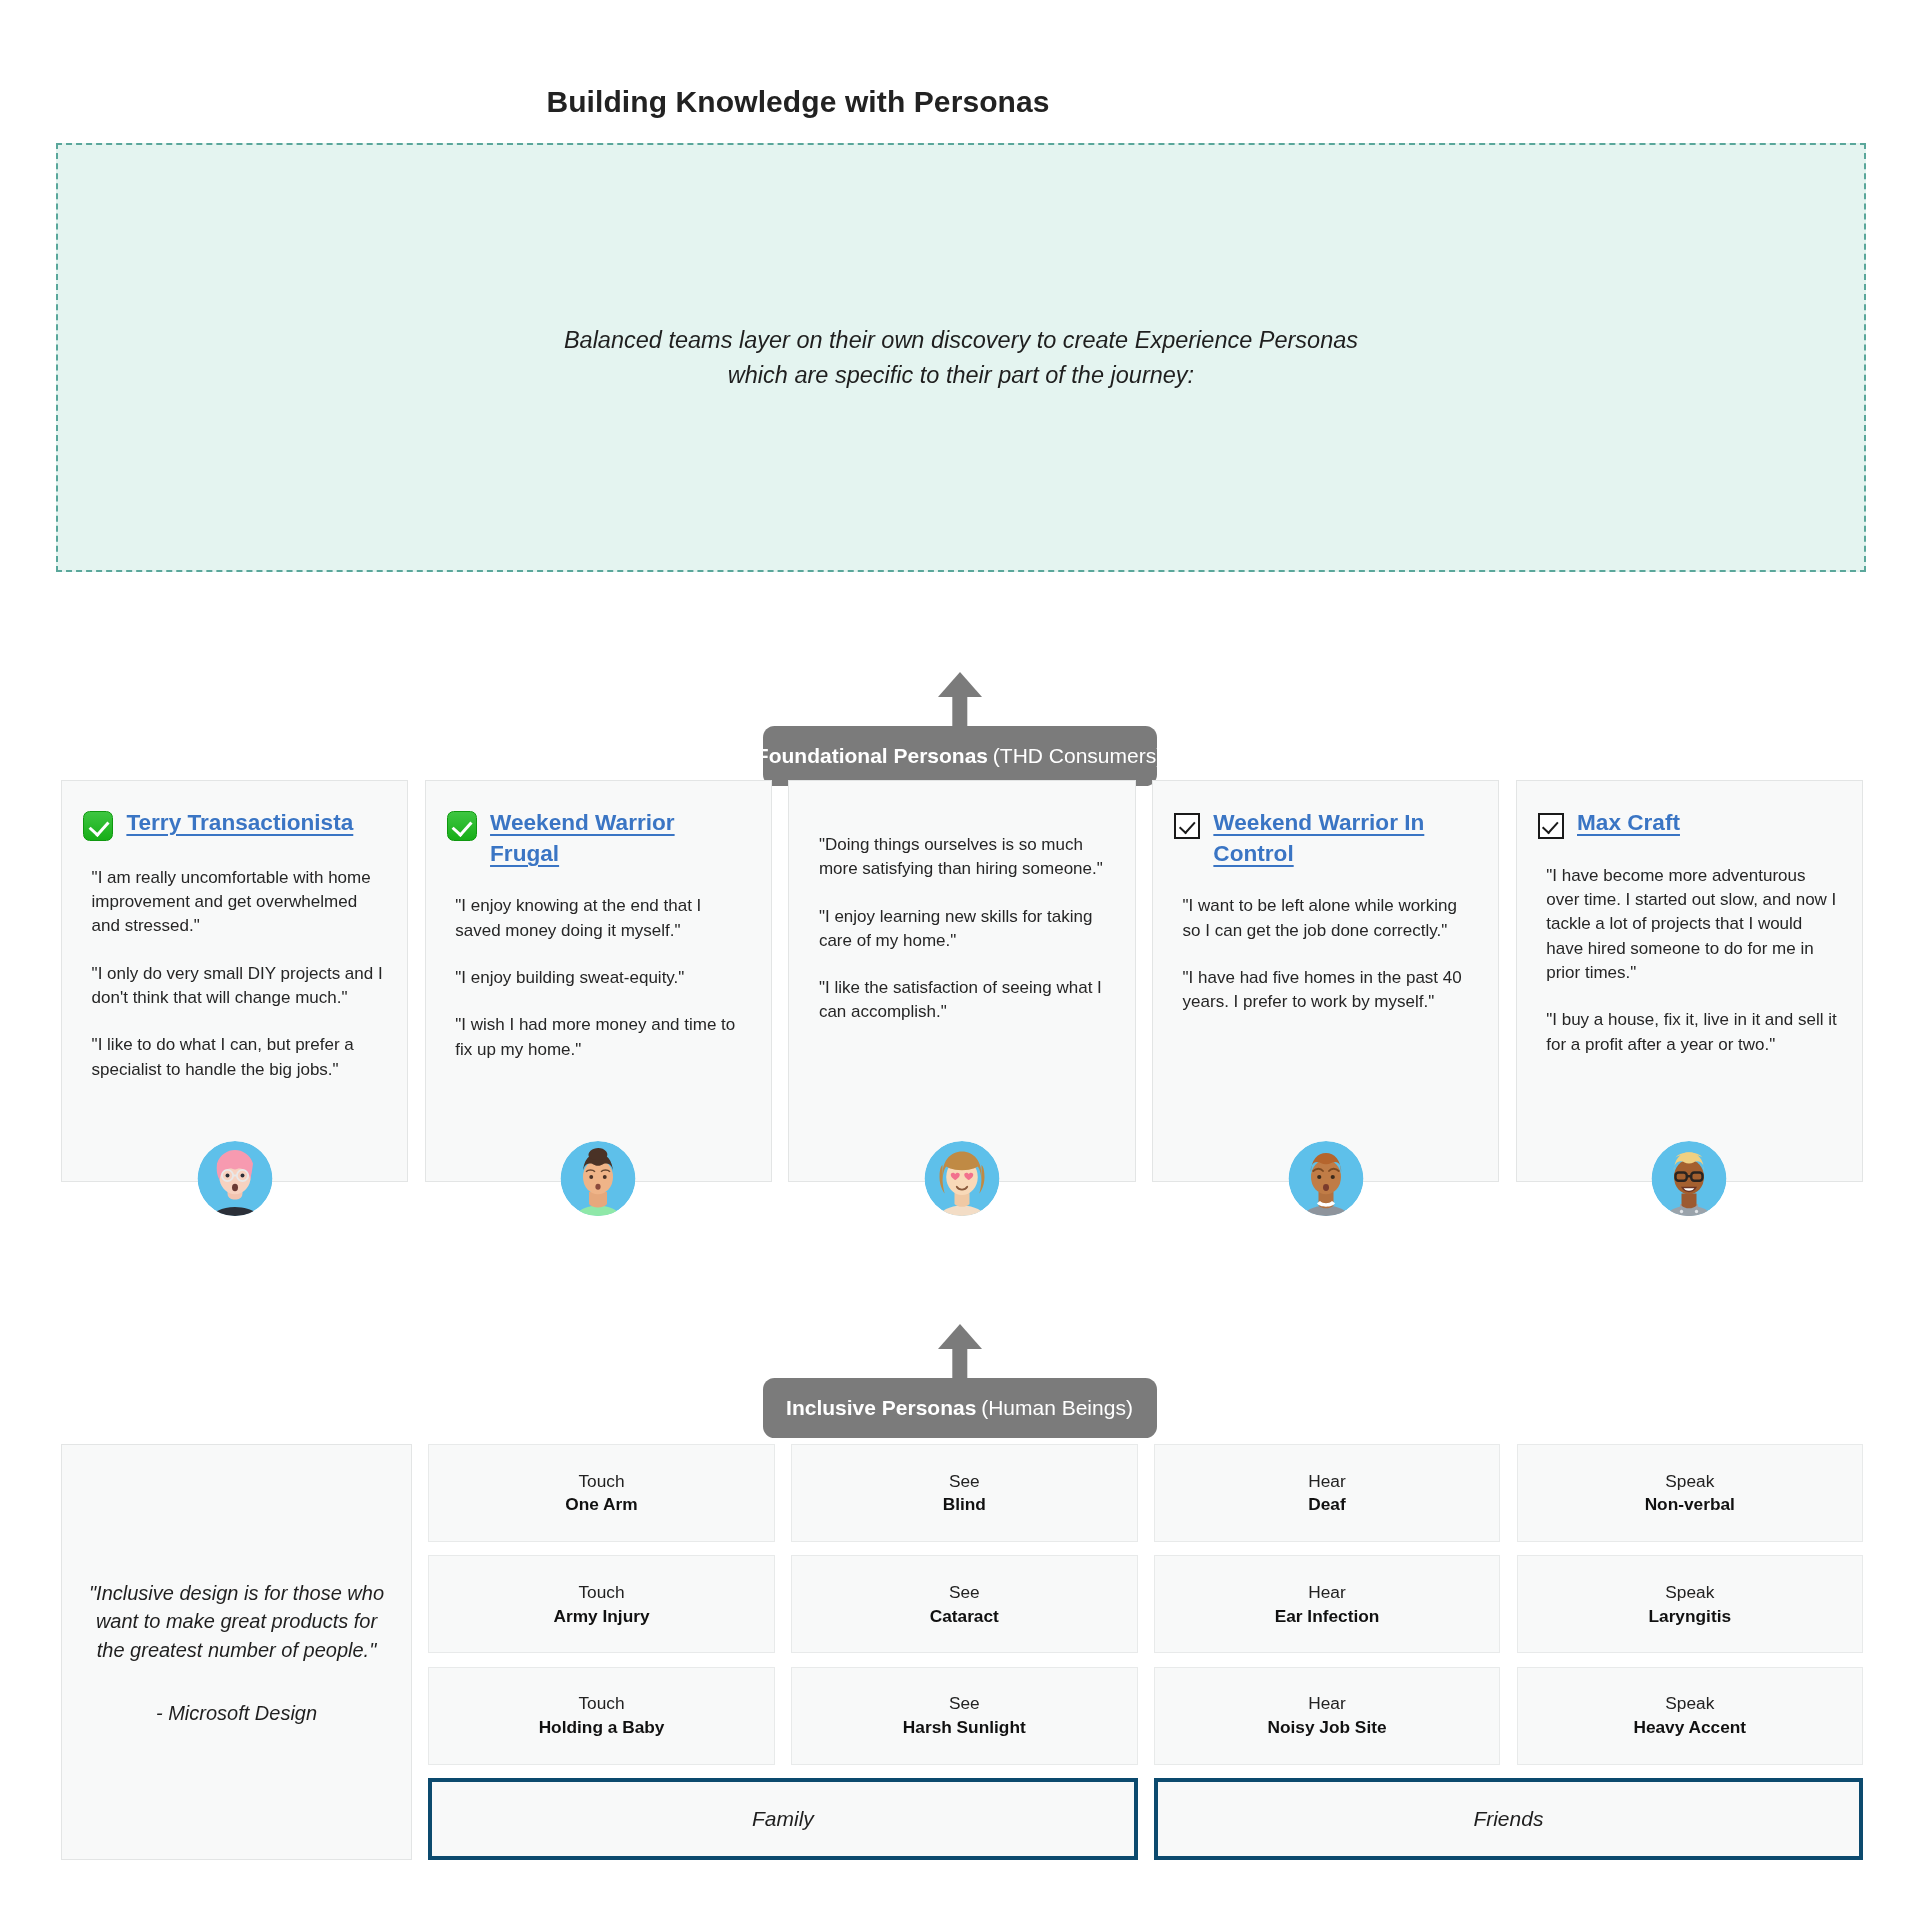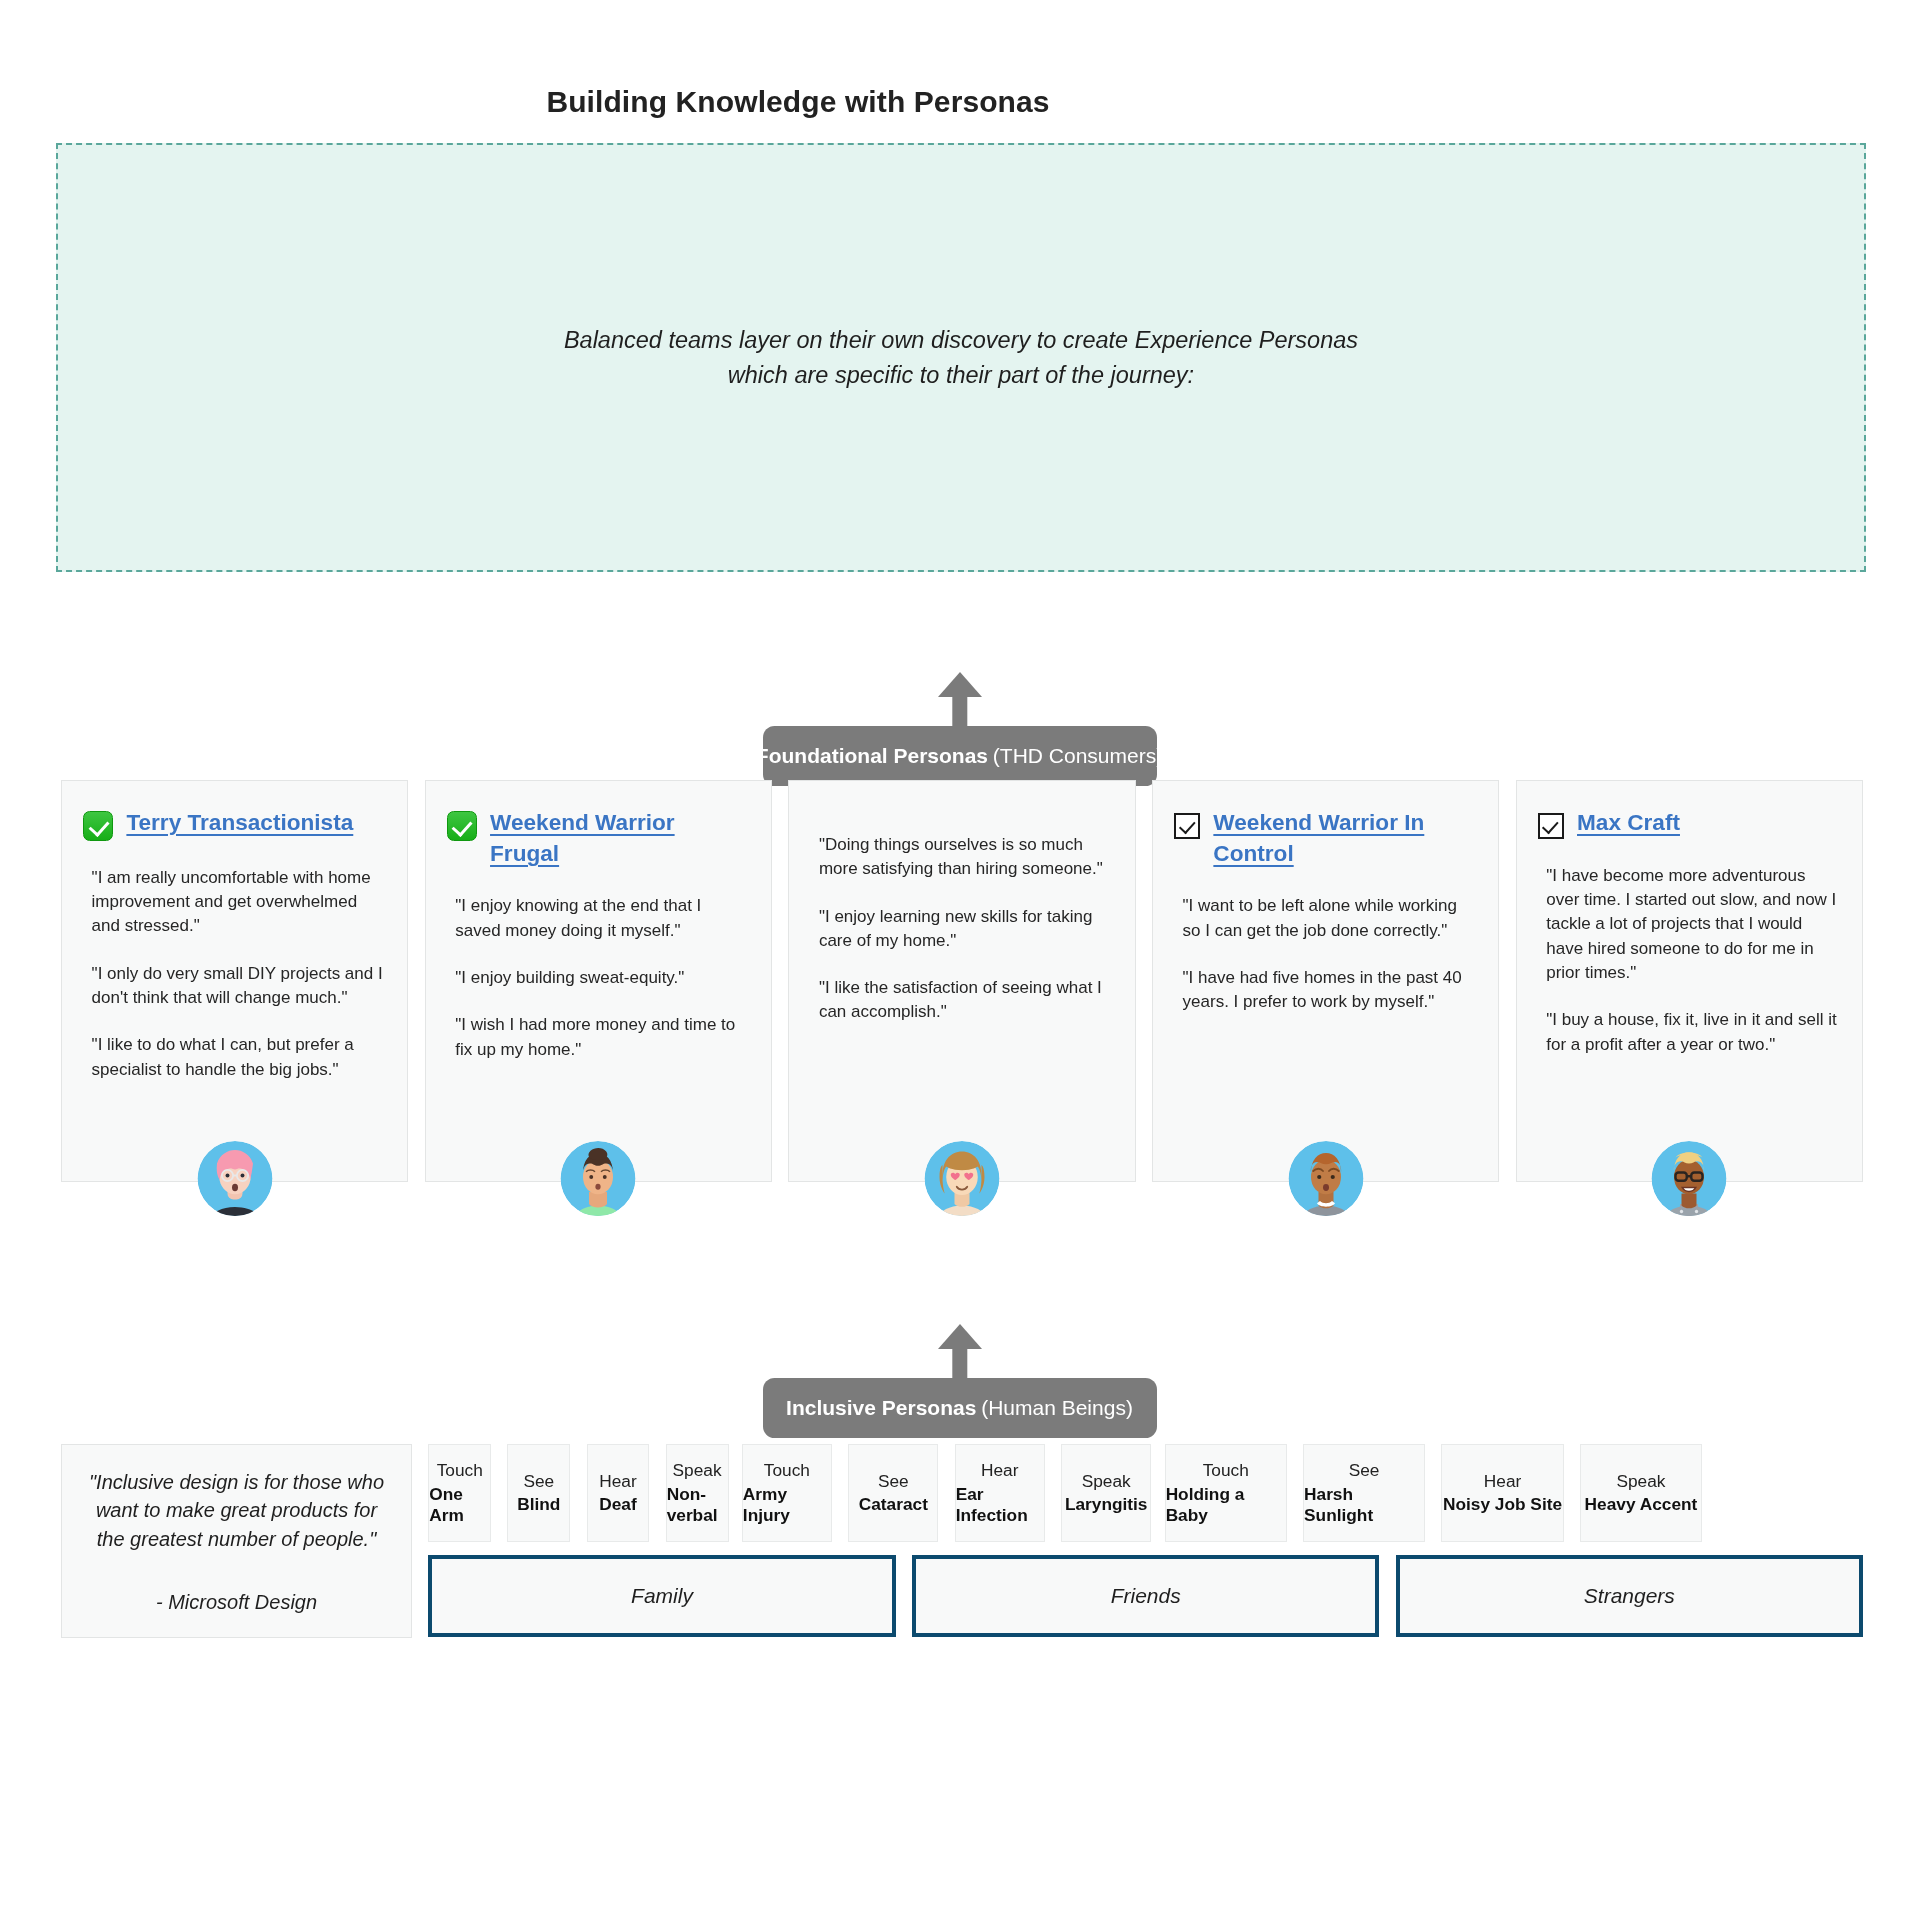--- a/index.html
+++ b/index.html
@@ -199,21 +199,21 @@
     line-height: 1.42;
     color: #1f1f1f;
   }
   .quote-card .q-attr {
     font-style: italic;
     font-size: 20px;
     color: #1f1f1f;
     margin-top: 38px;
   }
   .grid-right { flex: 1; display: flex; flex-direction: column; gap: 13.4px; }
-  .grid-rows { display: flex; flex-direction: row; gap: 13.4px; }
+  .grid-rows { display: flex; flex-direction: column; gap: 13.4px; }
   .grid-row { display: flex; gap: 16.3px; }
   .mini-card {
     flex: 1;
     background: #f8f9f9;
     border: 1px solid #e8eaea;
     height: 98px;
     display: flex;
     flex-direction: column;
     align-items: center;
     justify-content: center;
@@ -445,19 +445,18 @@
             </div>
             <div class="mini-card">
               <div class="mini-sense">Speak</div>
               <div class="mini-cond">Heavy Accent</div>
             </div>
           </div>
         </div>
       <div class="soc-row" id="soc-row">
           <div class="soc-card">Family</div>
           <div class="soc-card">Friends</div>
-          <div class="soc-card">Strangers</div>
         </div>
     </div>
   </div>
 
 </div>
 
 
 </body></html>

